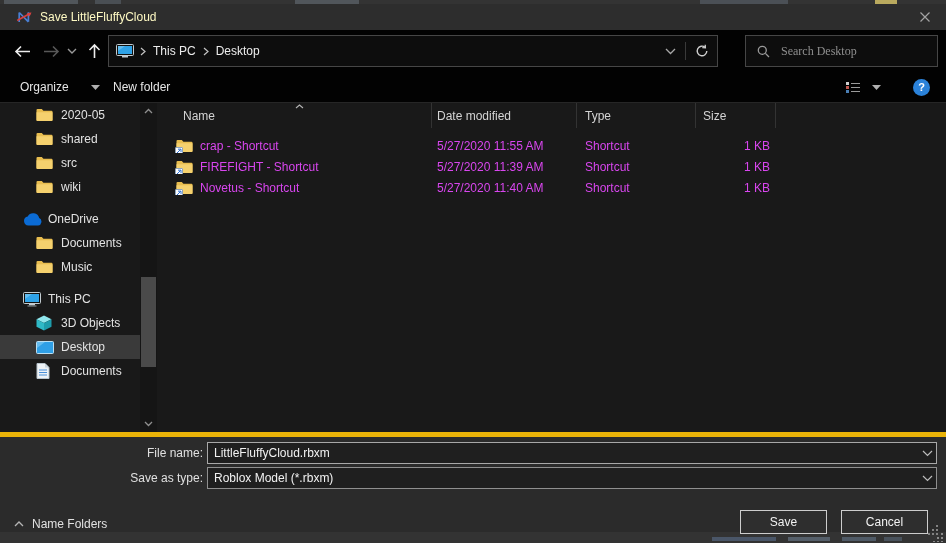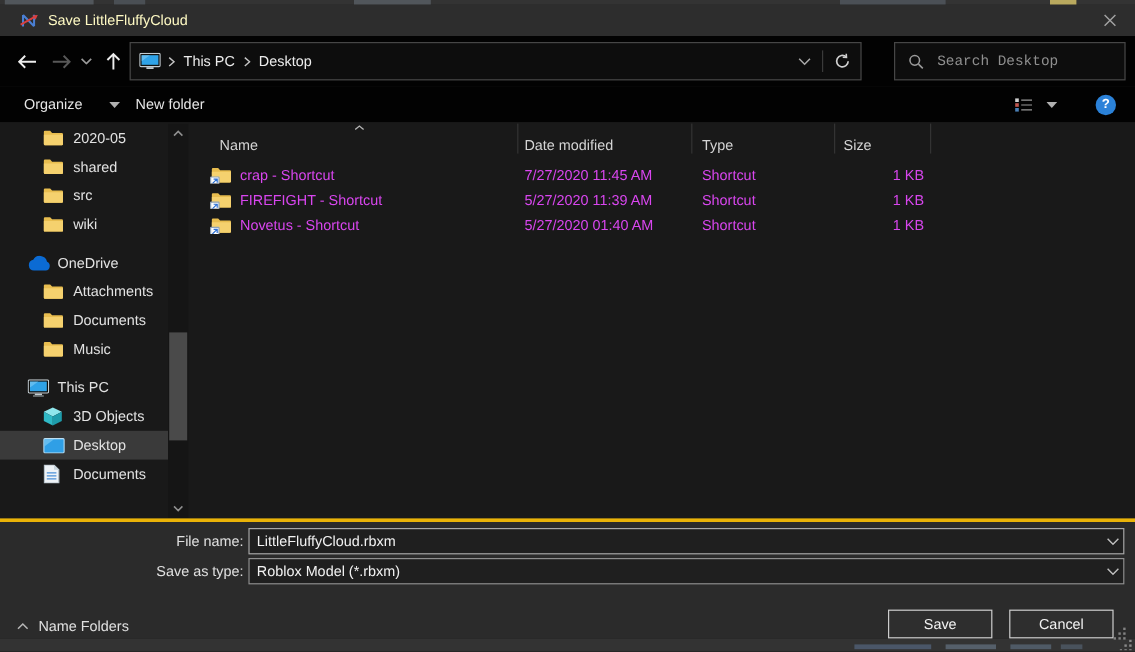--- a/index.html
+++ b/index.html
@@ -21,21 +21,21 @@
   .nav-btn{position:absolute;top:0;height:42px;display:flex;align-items:center;justify-content:center}
   .addr{position:absolute;left:108px;top:5px;width:610px;height:32px;background:#0d0d0d;
         border:1px solid #464646;box-sizing:border-box;display:flex;align-items:center}
   .addr-ico{margin-left:7px}
   .crumb{padding:0 7px;color:#ececec;white-space:nowrap}
   .addr-right{position:absolute;right:8px;top:0;height:30px;display:flex;align-items:center}
   .addr-sep{width:1px;height:18px;background:#3a3a3a;margin:0 9px}
   .search{position:absolute;left:745px;top:5px;width:193px;height:32px;background:#0d0d0d;
           border:1px solid #464646;box-sizing:border-box;display:flex;align-items:center}
   .search input{background:transparent;border:0;outline:0;color:#f9a8d4;margin-left:9px;width:150px;
-                font-family:Liberation Mono, monospace;font-size:12px}
+                font-family:Liberation Serif, serif;font-size:12px}
   .search input::placeholder{color:#8f8f8f}
   .search-ico{margin-left:11px}
   
   .toolbar{position:absolute;top:68px;left:0;right:0;height:31px;background:#020202;
            border-bottom:1px solid #262626;box-sizing:border-box}
   .tb-item{position:absolute;top:0;height:30px;display:flex;align-items:center;gap:22px;color:#e6e6e6}
   .help{width:17px;height:17px;border-radius:50%;background:#2b82d9;color:#fff;font-weight:bold;
         font-size:11px;display:flex;align-items:center;justify-content:center}
   
   .main{position:absolute;top:99px;left:0;right:0;height:329px;background:#191919}
@@ -48,40 +48,40 @@
   .side-label{white-space:nowrap;color:#e2e2e2}
   .side-spacer{height:8px}
   .sscroll{position:absolute;left:140px;top:0;width:17px;height:329px;background:#151515}
   .sthumb{position:absolute;left:1px;top:174px;width:15px;height:90px;background:#4a4a4a}
   .schev-up{position:absolute;left:4px;top:5px}
   .schev-dn{position:absolute;left:4px;bottom:5px}
   
   .list{position:absolute;left:160px;top:0;right:0;height:329px}
   .hrow{position:absolute;top:0;left:0;width:617px;height:25px;display:grid;
         grid-template-columns:272px 145px 119px 80px}
-  .hcell{border-right:1px solid #333;display:flex;align-items:flex-end;color:#d4d4d4;box-sizing:border-box}
+  .hcell{border-right:1px solid #333;display:flex;align-items:center;color:#d4d4d4;box-sizing:border-box}
   .hcell:nth-child(1){padding-left:23px}
   .hcell:nth-child(2){padding-left:5px}
   .hcell:nth-child(3){padding-left:8px}
   .hcell:nth-child(4){padding-left:7px}
   .hsort{position:absolute;left:135px;top:1px}
   .rows{position:absolute;top:32px;left:0;width:616px}
   .file-row{height:21px;display:grid;grid-template-columns:272px 145px 119px 80px;align-items:center}
   .fcell{white-space:nowrap;overflow:hidden;color:#d946ef}
   .fname{padding-left:16px;display:flex;align-items:center;gap:7px}
   .fdate{padding-left:5px}
   .ftype{padding-left:8px}
   .fsize{text-align:right;padding-right:6px}
   .file-ico{position:relative;width:17px;height:14px;flex:0 0 17px}
   .lnk-badge{position:absolute;left:-1px;bottom:-2px;width:8px;height:8px;background:#fdfdfd;
              border:1px solid #8fa3b8;border-radius:1px;box-sizing:border-box;display:flex;
              align-items:center;justify-content:center}
   
   .footer{position:absolute;top:428px;left:0;right:0;height:100px;background:#2b2b2b;
-          border-top:3px solid #eab308;box-sizing:border-box}
+          border-top:5px solid #eab308;box-sizing:border-box}
   .flabel{position:absolute;left:13px;width:190px;height:22px;line-height:22px;text-align:right;color:#e0e0e0}
   .fninput{position:absolute;left:207px;top:5px;width:730px;height:22px;box-sizing:border-box;
            background:#1f1f1f;border:1px solid #a8a8a8;color:#f2f2f2;padding:0 22px 0 6px;
            font-family:"Liberation Sans",sans-serif;font-size:12px;outline:0}
   .combo{position:absolute;left:207px;top:30px;width:730px;height:22px;box-sizing:border-box;
          background:#1f1f1f;border:1px solid #8f8f8f;display:flex;align-items:center;padding-left:6px;color:#f2f2f2}
   .chev-abs{position:absolute}
   .btn{position:absolute;top:73px;width:87px;height:24px;background:#2e2e2e;border:1px solid #cdcdcd;
        box-sizing:border-box;color:#f2f2f2;display:flex;align-items:center;justify-content:center;cursor:default}
   .hidefolders{position:absolute;left:14px;top:80px;display:flex;align-items:center;gap:8px;color:#e0e0e0}
@@ -258,29 +258,20 @@
           <span class="side-label">wiki</span>
         </div>
         <div class="side-spacer"></div>
         <div class="side-item indent-1">
           <span class="side-icon">
             <svg width="20" height="13" viewBox="0 0 20 13">
               <path d="M5.4 12.5 a4.6 4.6 0 0 1-.7-9.1 A6.2 6.2 0 0 1 16.2 5.1 a3.9 3.9 0 0 1-1.1 7.4 z" fill="#0b6bd4"></path>
             </svg>
           </span>
           <span class="side-label">OneDrive</span>
-        </div>
-        <div class="side-item indent-2">
-          <span class="side-icon">
-            <svg width="17" height="14" viewBox="0 0 17 14">
-              <path d="M0.5 2 a1 1 0 0 1 1-1 h4.3 l1.6 1.8 h8.1 a1 1 0 0 1 1 1 v8.2 a1 1 0 0 1-1 1 h-14 a1 1 0 0 1-1-1 z" fill="#e8bd4f"></path>
-              <path d="M0.5 4.2 h16 v7.8 a1 1 0 0 1-1 1 h-14 a1 1 0 0 1-1-1 z" fill="#f5d16e"></path>
-            </svg>
-          </span>
-          <span class="side-label">Attachments</span>
         </div>
         <div class="side-item indent-2">
           <span class="side-icon">
             <svg width="17" height="14" viewBox="0 0 17 14">
               <path d="M0.5 2 a1 1 0 0 1 1-1 h4.3 l1.6 1.8 h8.1 a1 1 0 0 1 1 1 v8.2 a1 1 0 0 1-1 1 h-14 a1 1 0 0 1-1-1 z" fill="#e8bd4f"></path>
               <path d="M0.5 4.2 h16 v7.8 a1 1 0 0 1-1 1 h-14 a1 1 0 0 1-1-1 z" fill="#f5d16e"></path>
             </svg>
           </span>
           <span class="side-label">Documents</span>
         </div>
@@ -383,21 +374,21 @@
                   <path d="M0.5 4.2 h16 v7.8 a1 1 0 0 1-1 1 h-14 a1 1 0 0 1-1-1 z" fill="#f5d16e"></path>
                 </svg>
                 <span class="lnk-badge">
                   <svg width="6" height="6" viewBox="0 0 6 6">
                     <path d="M1 5 L4.5 1.5 M2 1.2 H5 V4.2" stroke="#2b6fd4" stroke-width="1" fill="none"></path>
                   </svg>
                 </span>
               </span>
               <span>crap - Shortcut</span>
             </span>
-            <span class="fcell fdate">7/27/2020 11:45 AM</span>
+            <span class="fcell fdate">5/27/2020 11:55 AM</span>
             <span class="fcell ftype">Shortcut</span>
             <span class="fcell fsize">1 KB</span>
           </div>
           <div class="file-row">
             <span class="fcell fname">
               <span class="file-ico">
                 <svg width="17" height="14" viewBox="0 0 17 14">
                   <path d="M0.5 2 a1 1 0 0 1 1-1 h4.3 l1.6 1.8 h8.1 a1 1 0 0 1 1 1 v8.2 a1 1 0 0 1-1 1 h-14 a1 1 0 0 1-1-1 z" fill="#e8bd4f"></path>
                   <path d="M0.5 4.2 h16 v7.8 a1 1 0 0 1-1 1 h-14 a1 1 0 0 1-1-1 z" fill="#f5d16e"></path>
                 </svg>
@@ -421,21 +412,21 @@
                   <path d="M0.5 4.2 h16 v7.8 a1 1 0 0 1-1 1 h-14 a1 1 0 0 1-1-1 z" fill="#f5d16e"></path>
                 </svg>
                 <span class="lnk-badge">
                   <svg width="6" height="6" viewBox="0 0 6 6">
                     <path d="M1 5 L4.5 1.5 M2 1.2 H5 V4.2" stroke="#2b6fd4" stroke-width="1" fill="none"></path>
                   </svg>
                 </span>
               </span>
               <span>Novetus - Shortcut</span>
             </span>
-            <span class="fcell fdate">5/27/2020 01:40 AM</span>
+            <span class="fcell fdate">5/27/2020 11:40 AM</span>
             <span class="fcell ftype">Shortcut</span>
             <span class="fcell fsize">1 KB</span>
           </div>
       </div>
     </div>
   </div>
 
   <div class="footer">
     <span class="flabel" style="top:5px">File name:</span>
     <input class="fninput" value="LittleFluffyCloud.rbxm" style="">

